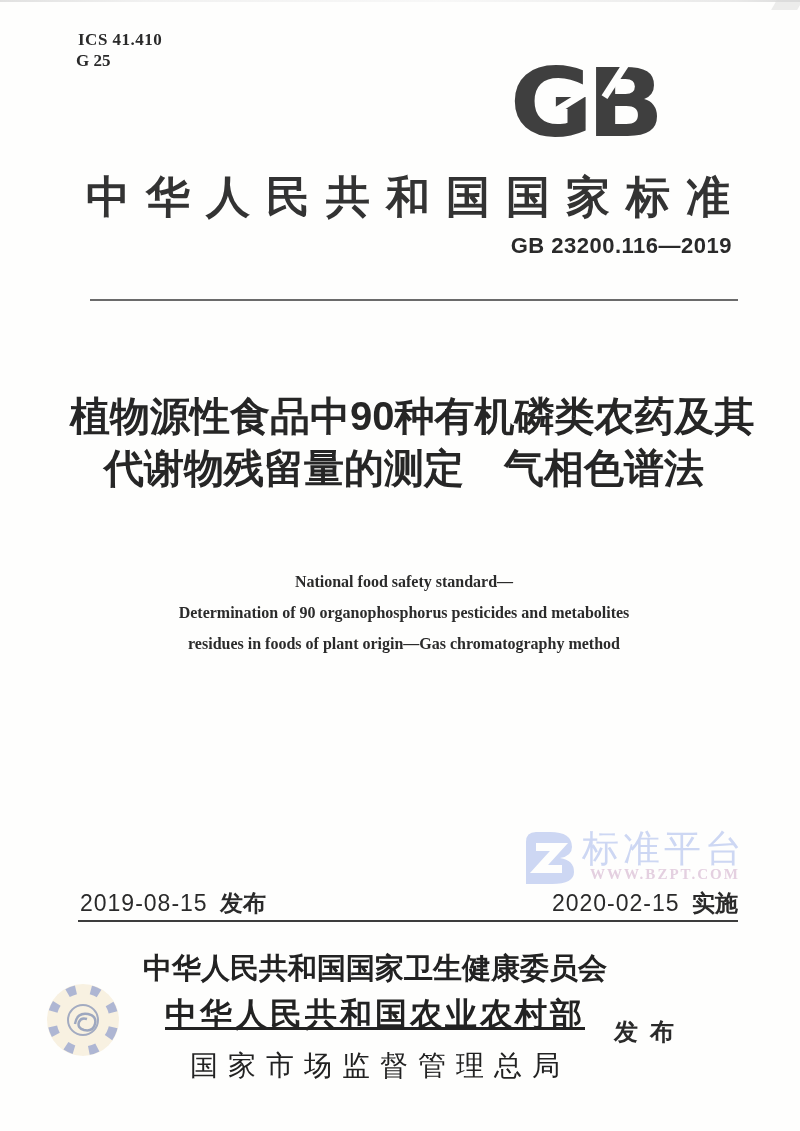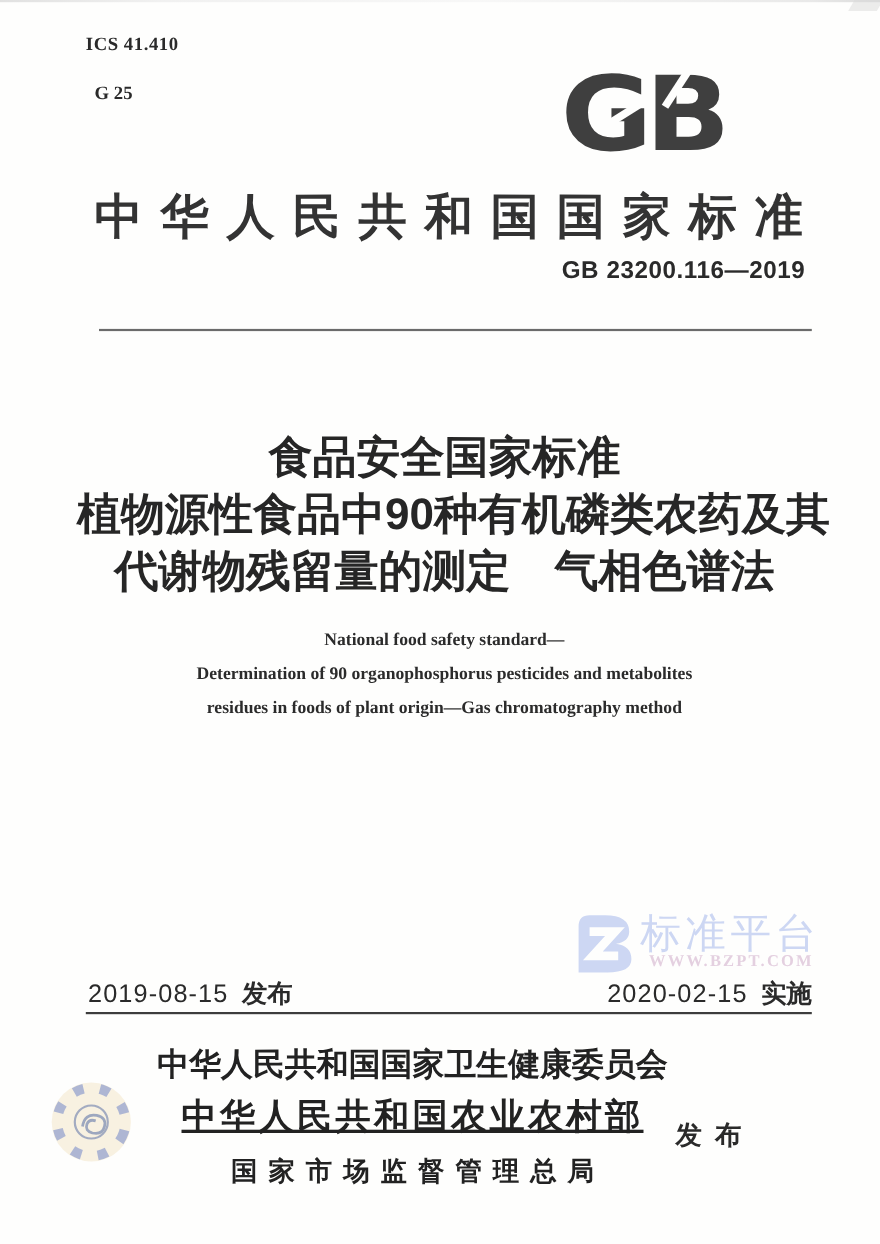--- a/index.html
+++ b/index.html
@@ -7,22 +7,22 @@
     position:relative;width:800px;height:1131px;margin:0 auto;
     background:#fefefdfa;overflow:hidden;
     font-family:"Liberation Sans",sans-serif;color:#2a2a2a;
   }
   .scan-top-edge{position:absolute;top:0;left:0;width:100%;height:2px;
     background:linear-gradient(90deg,#c9c9c9,#e6e6e6 18%,#f2f2f2 55%,#d8d8d8 92%,#bfbfbf);opacity:.55;}
   .scan-corner{position:absolute;top:0;right:0;width:26px;height:10px;
     background:#d9d9d9;opacity:.5;transform:skewX(-30deg);}
   .ics{position:absolute;left:78px;top:30px;font-size:17px;font-weight:bold;
     font-family:"Liberation Serif",serif;letter-spacing:.5px;}
-  .gcode{position:absolute;left:86px;top:51px;font-size:17px;font-weight:bold;
-    font-family:"Liberation Serif",serif;margin-top:24px;}
+  .gcode{position:absolute;left:76px;top:51px;font-size:17px;font-weight:bold;
+    font-family:"Liberation Serif",serif;}
   .gb-logo{position:absolute;left:512px;top:54px;}
   .header-title{position:absolute;left:70px;top:168px;width:668px;text-align:center;
     font-size:44px;font-weight:bold;letter-spacing:16px;text-indent:16px;color:#333;white-space:nowrap;}
   .std-number{position:absolute;left:78px;top:233px;width:654px;text-align:right;
     font-size:22px;font-weight:bold;letter-spacing:.5px;}
   .rule{position:absolute;height:2px;background:#5a5a5a;}
   .rule-top{left:90px;top:299px;width:648px;background:#6b6b6b;}
   .rule-bottom{left:78px;top:920px;width:660px;background:#3d3d3d;}
   .cn-title{position:absolute;left:70px;top:390px;width:668px;text-align:center;
     font-size:40px;font-weight:bold;line-height:52px;color:#262626;white-space:nowrap;}
@@ -37,21 +37,21 @@
     font-family:"Liberation Serif",serif;letter-spacing:2px;white-space:nowrap;}
   .date-row{position:absolute;left:80px;top:888px;width:658px;height:30px;font-size:23px;}
   .date-left{position:absolute;left:0;top:0;white-space:nowrap;}
   .date-right{position:absolute;right:0;top:0;white-space:nowrap;}
   .date-num{font-weight:normal;letter-spacing:1px;}
   .date-label{font-weight:bold;font-family:"Liberation Serif",serif;margin-left:6px;}
   .issuers{position:absolute;left:80px;top:948px;width:590px;text-align:center;
     font-family:"Liberation Serif",serif;color:#222;}
   .issuer-1{font-size:29px;font-weight:600;line-height:40px;white-space:nowrap;}
   .issuer-2{font-size:32px;font-weight:600;line-height:52px;letter-spacing:3px;white-space:nowrap;text-decoration:underline;}
-  .issuer-3{font-size:24px;font-weight:700;line-height:52px;letter-spacing:10px;text-indent:10px;white-space:nowrap;}
+  .issuer-3{font-size:28px;font-weight:400;line-height:52px;letter-spacing:10px;text-indent:10px;white-space:nowrap;}
   .publish-label{position:absolute;left:614px;top:1016px;font-size:24px;font-weight:600;
     font-family:"Liberation Serif",serif;letter-spacing:12px;color:#2a2a2a;white-space:nowrap;}
   .seal{position:absolute;left:44px;top:978px;}
 </style>
 </head>
 <body>
 
 <div class="page">
 
   <div class="scan-top-edge"></div>
@@ -68,21 +68,20 @@
     </svg>
   </div>
 
   <div class="header-title">中华人民共和国国家标准</div>
 
   <div class="std-number">GB 23200.116—2019</div>
 
   <div class="rule rule-top"></div>
 
   <div class="cn-title">
-    <div>食品安全国家标准</div>
     <div>植物源性食品中90种有机磷类农药及其</div>
     <div>代谢物残留量的测定　气相色谱法</div>
   </div>
 
   <div class="en-title">
     <div>National food safety standard—</div>
     <div>Determination of 90 organophosphorus pesticides and metabolites</div>
     <div>residues in foods of plant origin—Gas chromatography method</div>
   </div>
 

